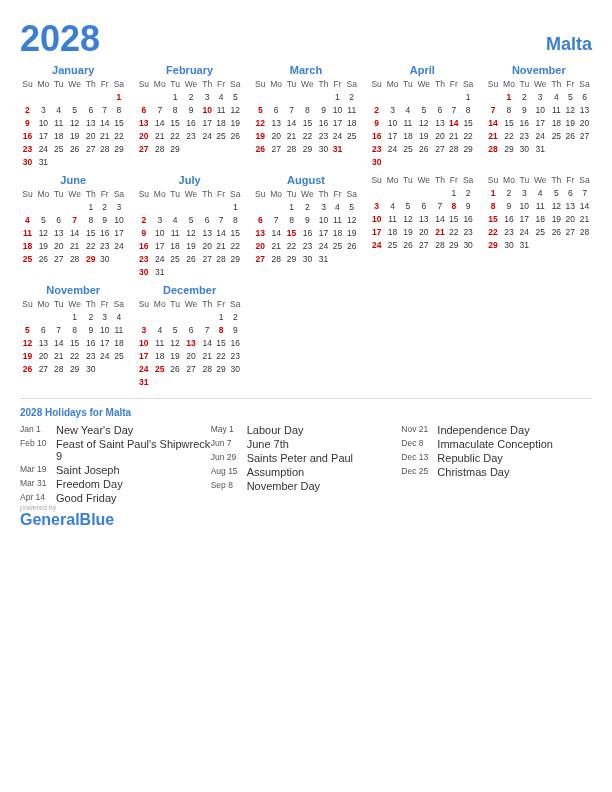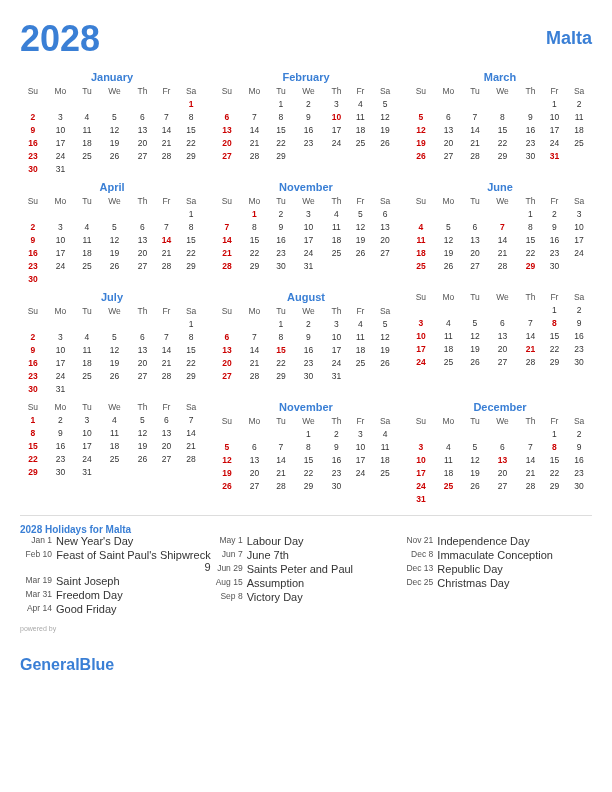--- a/index.html
+++ b/index.html
@@ -11,37 +11,37 @@
       font-size: 10px;
       color: #333;
     }
     .page {
       width: 612px;
       padding: 18px 20px 12px 20px;
     }
     .header {
       display: flex;
       justify-content: space-between;
-      align-items: flex-start;
-      margin-bottom: 11px;
+      align-items: center;
+      margin-bottom: 4px;
     }
     .year-title {
       font-size: 36px;
       font-weight: bold;
       color: #3a7fd5;
     }
     .country-title {
       font-size: 18px;
       color: #3a7fd5;
       font-weight: bold;
       padding-top: 10px;
     }
     .calendars-grid {
       display: grid;
-      grid-template-columns: 1fr 1fr 1fr;
+      grid-template-columns: 1fr 1fr 1fr 1fr 1fr;
       gap: 6px 10px;
     }
     .month-block {
       width: 100%;
     }
     .month-name {
       text-align: center;
       color: #3a7fd5;
       font-size: 11px;
       font-weight: bold;
@@ -70,54 +70,51 @@
     }
     .divider {
       border: none;
       border-top: 1px solid #ddd;
       margin: 10px 0 8px 0;
     }
     .holidays-title {
       font-size: 10px;
       color: #3a7fd5;
       font-weight: bold;
-      margin-bottom: 0;
+      margin-bottom: 6px;
     }
     .holidays-grid {
       display: grid;
       grid-template-columns: 1fr 1fr 1fr;
       gap: 2px 0;
     }
     .holiday-col {
       display: flex;
       flex-direction: column;
       gap: 2px;
     }
     .holiday-item {
       display: flex;
       gap: 4px;
       align-items: flex-start;
-      text-align: right;
     }
     .holiday-date {
       font-size: 8.5px;
       color: #555;
       white-space: nowrap;
       min-width: 32px;
     }
     .holiday-name {
       font-size: 11px;
       color: #333;
     }
     .powered-by {
-      margin-top: 10px;
       display: flex;
       flex-direction: column;
       align-items: flex-start;
-      gap: 24px;
     }
     .powered-by-text {
       font-size: 7px;
       color: #aaa;
     }
     .powered-by-brand {
       font-size: 16px;
       font-weight: bold;
       color: #333;
     }
@@ -965,21 +962,21 @@
         <div class="holiday-item">
           <span class="holiday-date">Jun 29</span>
           <span class="holiday-name">Saints Peter and Paul</span>
         </div>
         <div class="holiday-item">
           <span class="holiday-date">Aug 15</span>
           <span class="holiday-name">Assumption</span>
         </div>
         <div class="holiday-item">
           <span class="holiday-date">Sep 8</span>
-          <span class="holiday-name">Victory Day</span>
+          <span class="holiday-name">November Day</span>
         </div>
       </div>
       <div class="holiday-col">
         <div class="holiday-item">
           <span class="holiday-date">Nov 21</span>
           <span class="holiday-name">Independence Day</span>
         </div>
         <div class="holiday-item">
           <span class="holiday-date">Dec 8</span>
           <span class="holiday-name">Immaculate Conception</span>

